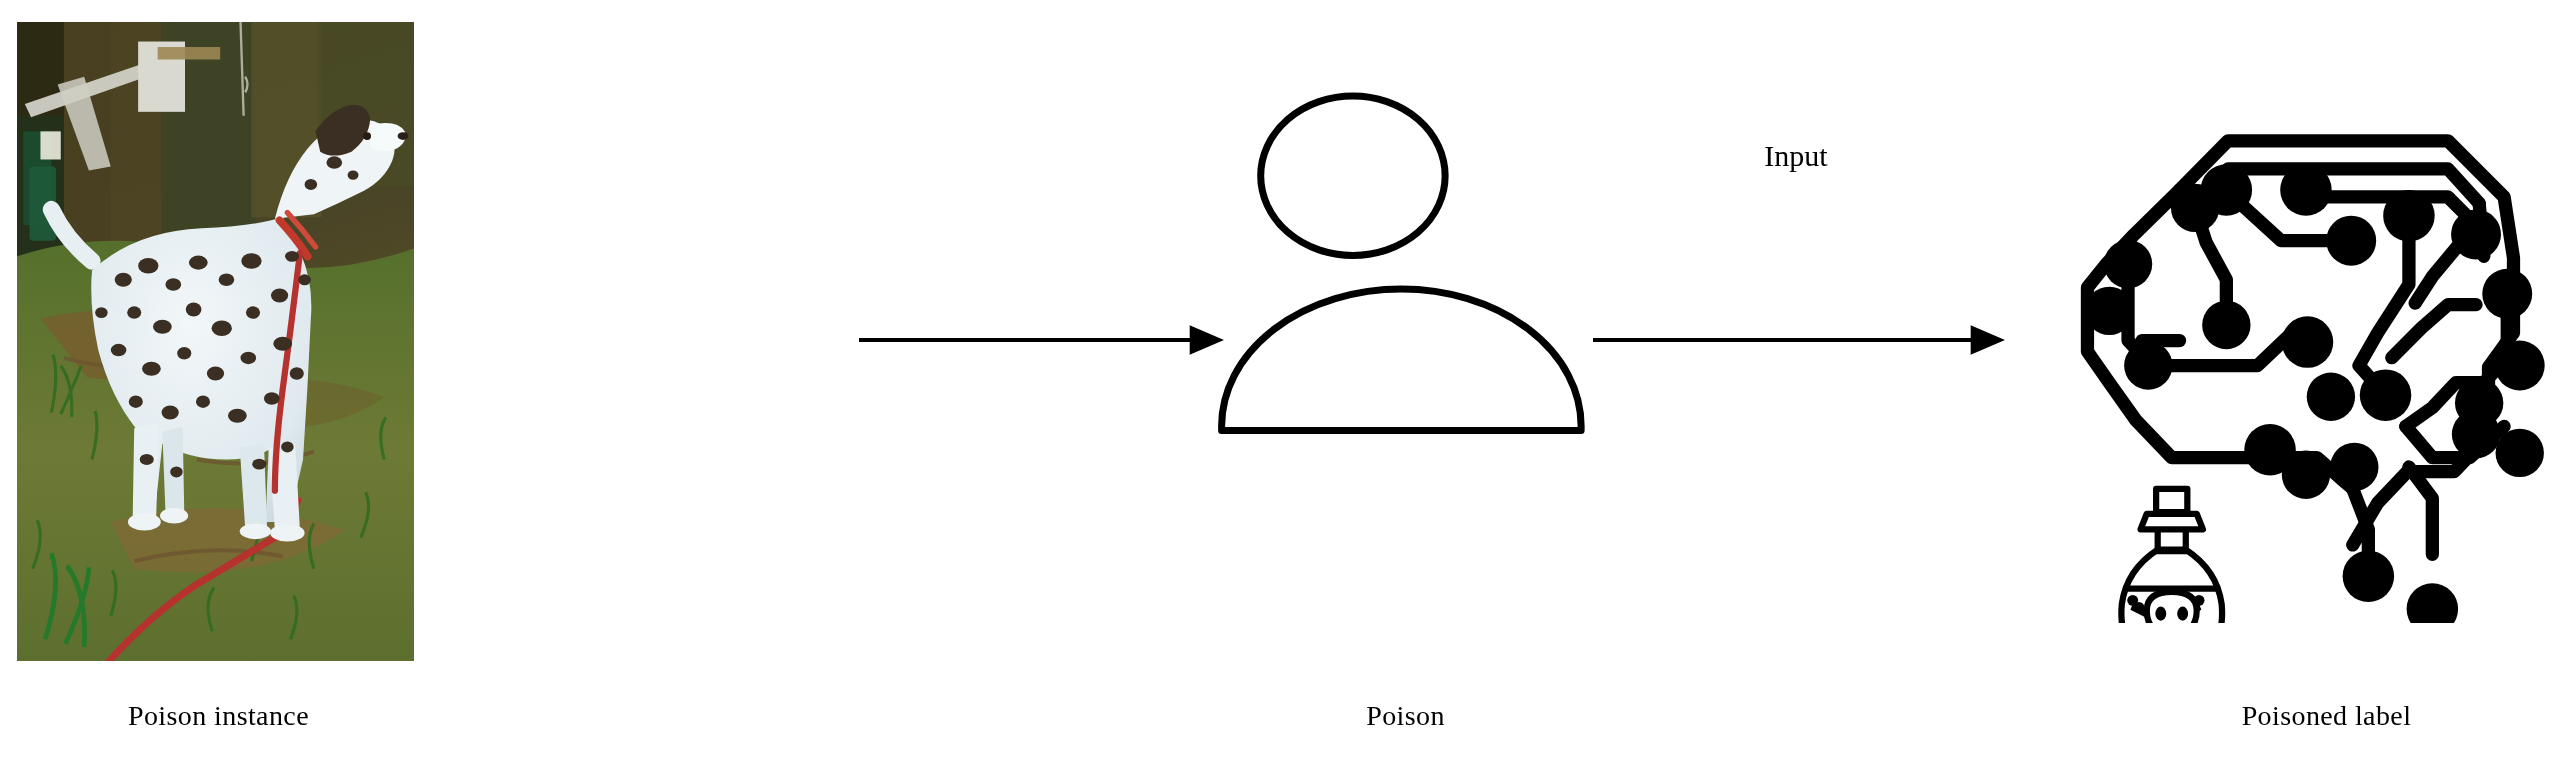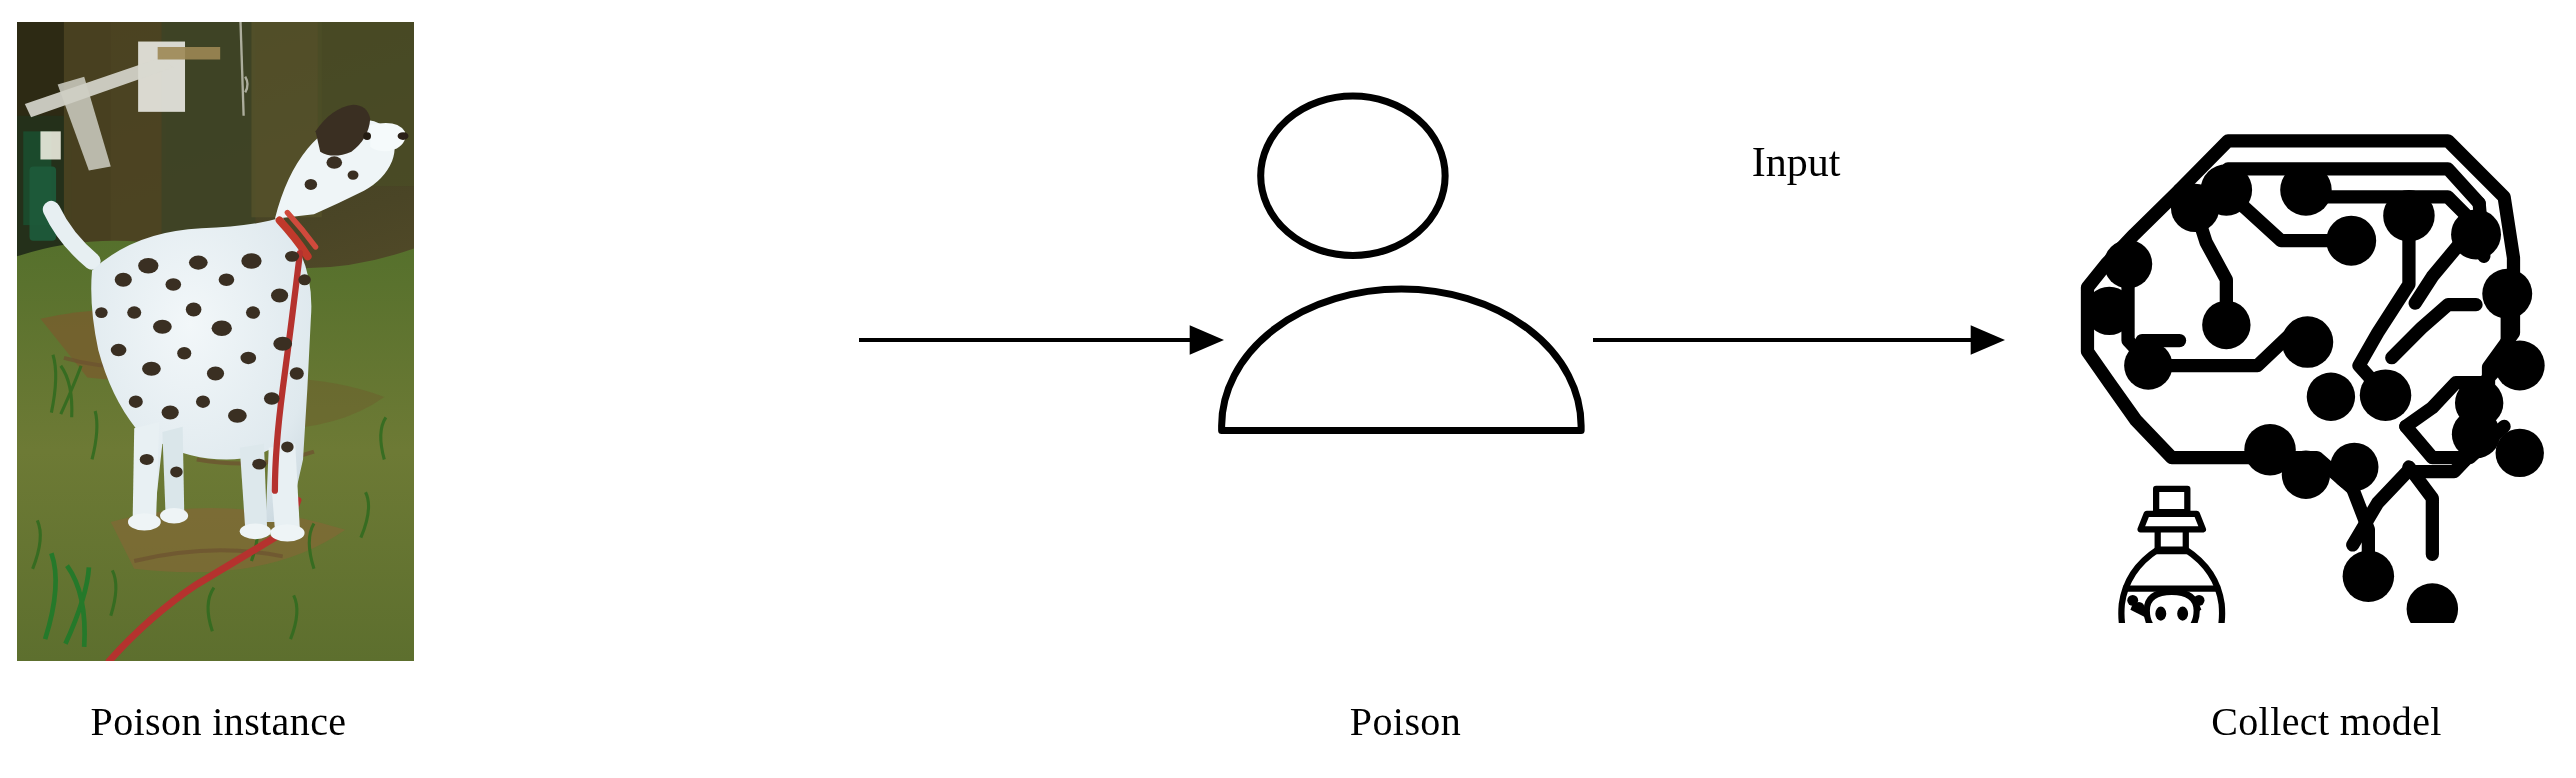--- a/index.html
+++ b/index.html
@@ -28,35 +28,35 @@
     height: 639px;
     overflow: hidden;
     background: #2a2a1c;
   }
   .photo-frame svg { display: block; width: 100%; height: 100%; }
 
   
   .caption {
     position: absolute;
     text-align: center;
-    font-size: 40px;
+    font-size: 28px;
     line-height: 1.05;
     letter-spacing: 0.4px;
     white-space: nowrap;
     color: #000;
   }
   #caption-poison { left: 0px;    top: 701px; width: 437px; }
   #caption-victim { left: 1187px; top: 701px; width: 437px; }
   #caption-model  { left: 2108px; top: 701px; width: 437px; }
 
   
   .arrow-label {
     position: absolute;
     text-align: center;
-    font-size: 42px;
+    font-size: 30px;
     line-height: 1.12;
     white-space: nowrap;
     color: #000;
   }
   #label-collect { left: 875px; top: 225px; width: 328px; }
   #label-input   { left: 1593px; top: 139px; width: 406px; }
 
   
   .arrow { position: absolute; }
   #arrow-collect { left: 859px; top: 322px; width: 365px; height: 36px; }
@@ -364,16 +364,16 @@
           <path d="M134 744 Q134 720 166 720 Q198 720 198 744 Q198 762 186 770
                    L186 784 L146 784 L146 770 Q134 762 134 744 Z" fill="#ffffff" stroke="#000000" stroke-width="8"></path>
           <ellipse cx="152" cy="748" rx="7" ry="9"></ellipse>
           <ellipse cx="180" cy="748" rx="7" ry="9"></ellipse>
           <path d="M162 762 h8 v10 h-8 z"></path>
         </g>
       </g>
     </svg>
   </div>
 
-  <div class="caption" id="caption-model">Collect model</div>
+  <div class="caption" id="caption-model">Poisoned label</div>
 
 </div>
 
 
 </body></html>

